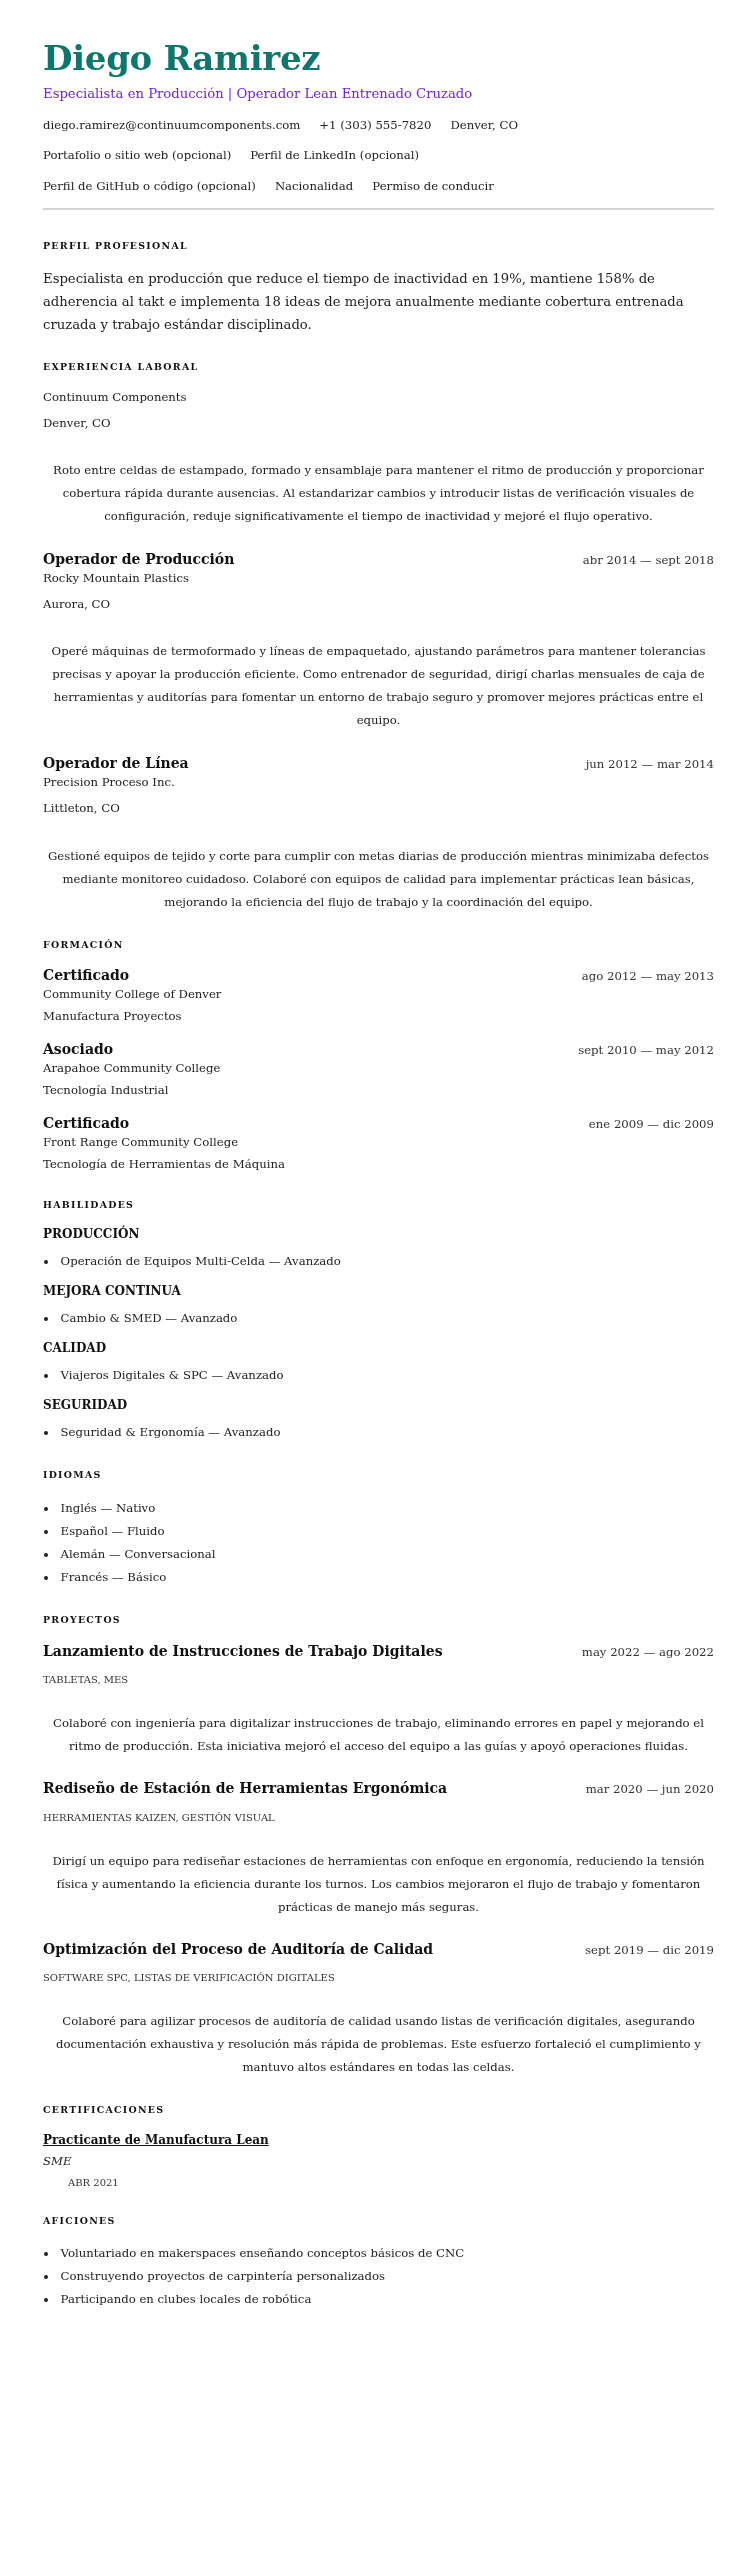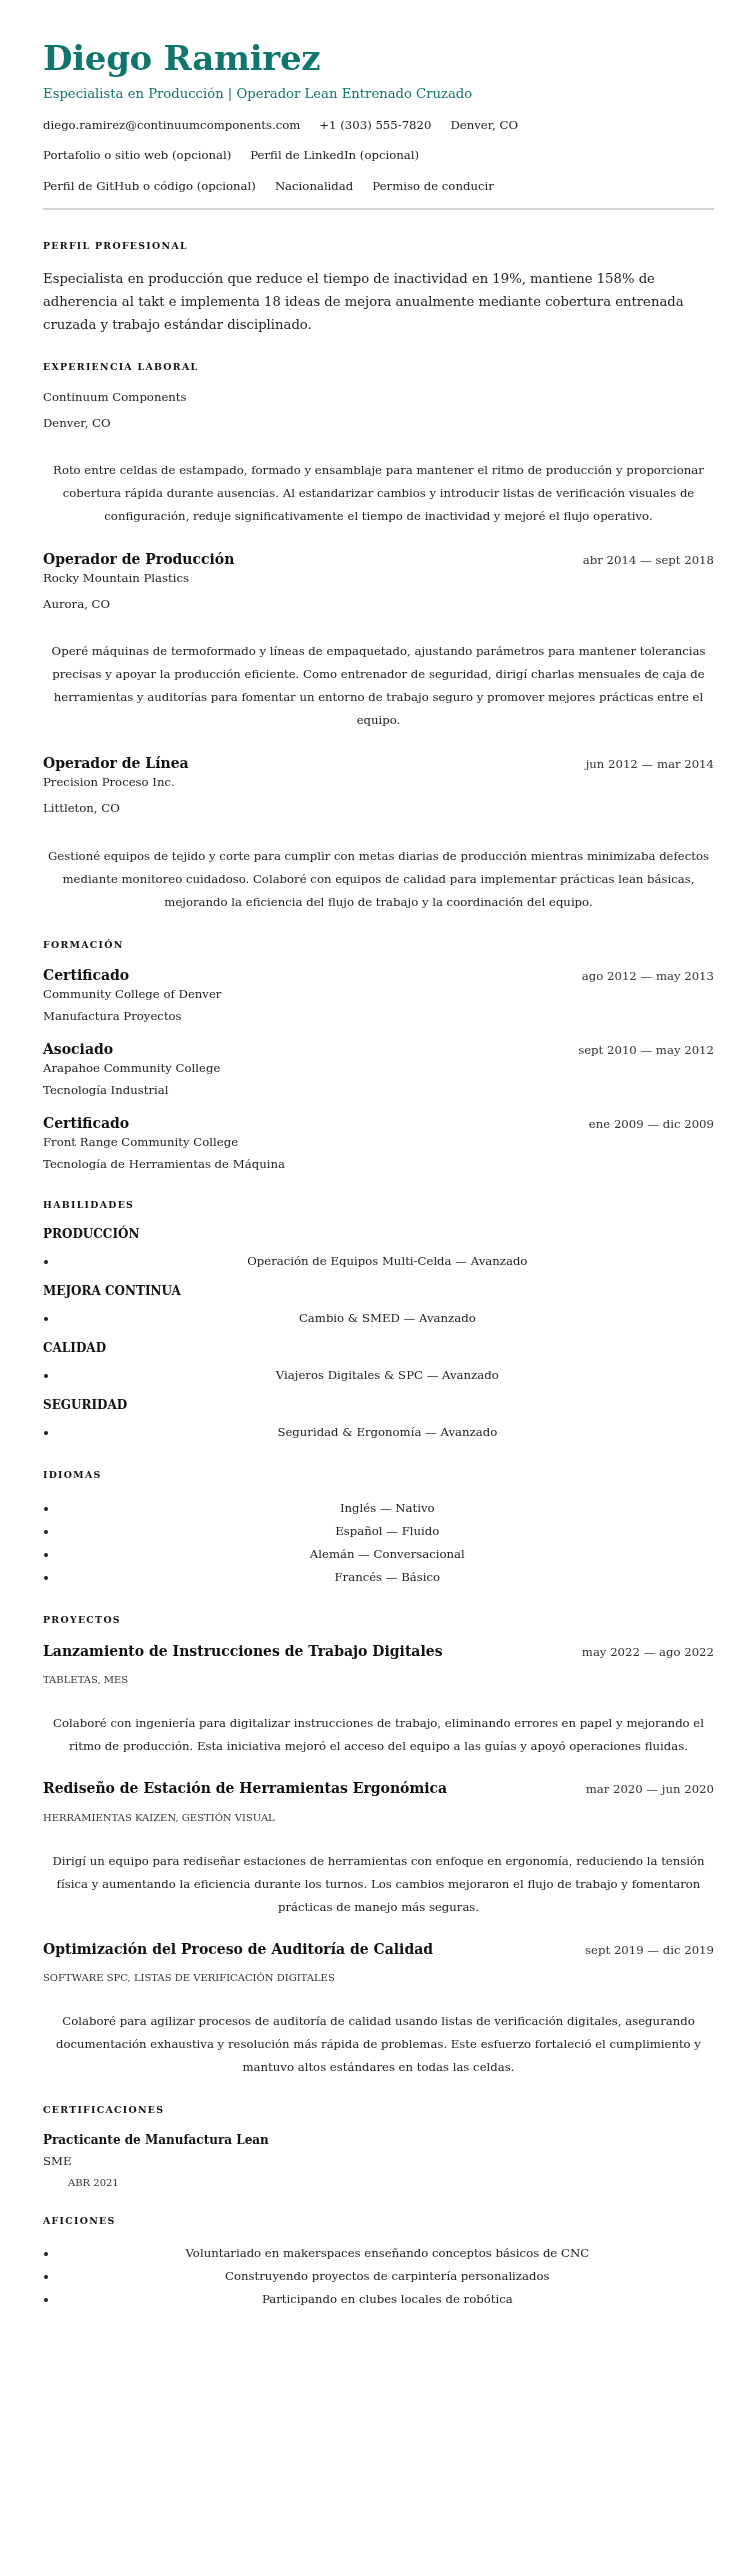--- a/index.html
+++ b/index.html
@@ -17,21 +17,21 @@
   .name {
     font-size: 34px;
     font-weight: bold;
     line-height: 42px;
     color: #0f766e;
     letter-spacing: -0.3px;
   }
   .subtitle {
     font-size: 13.2px;
     line-height: 19px;
-    color: #0f766e;
+    color: #6d28d9;
     margin-top: 5px;
   }
   .contact-rows { margin-top: 14px; }
   .contact-row {
     display: flex;
     flex-wrap: wrap;
     font-size: 11.7px;
     line-height: 16.4px;
     color: #222;
     margin-bottom: 14px;
@@ -111,21 +111,20 @@
   .skill-cat {
     font-size: 12px;
     font-weight: bold;
     line-height: 16.4px;
     color: #111;
     text-transform: uppercase;
     margin-bottom: 7.6px;
   }
   .bullet-list {
     list-style: none;
-    text-align: center;
   }
   .bullet-list li {
     position: relative;
     padding-left: 17.6px;
     font-size: 11.7px;
     line-height: 23px;
     color: #222;
   }
   .bullet-list li::before {
     content: "";
@@ -147,26 +146,28 @@
     text-transform: uppercase;
     margin-top: 11.3px;
   }
   .proj-entry .entry-body { margin-top: 25px; }
   
   .cert-title {
     font-size: 12px;
     font-weight: bold;
     line-height: 17.6px;
     color: #111;
+    text-decoration: underline;
   }
   .cert-issuer {
     font-size: 11.7px;
     line-height: 17.6px;
     color: #222;
     margin-top: 3.8px;
+    font-style: italic;
   }
   .cert-date {
     font-size: 10px;
     line-height: 15px;
     color: #333;
     text-transform: uppercase;
     margin-top: 3.8px;
     margin-left: 25px;
   }
 </style>

